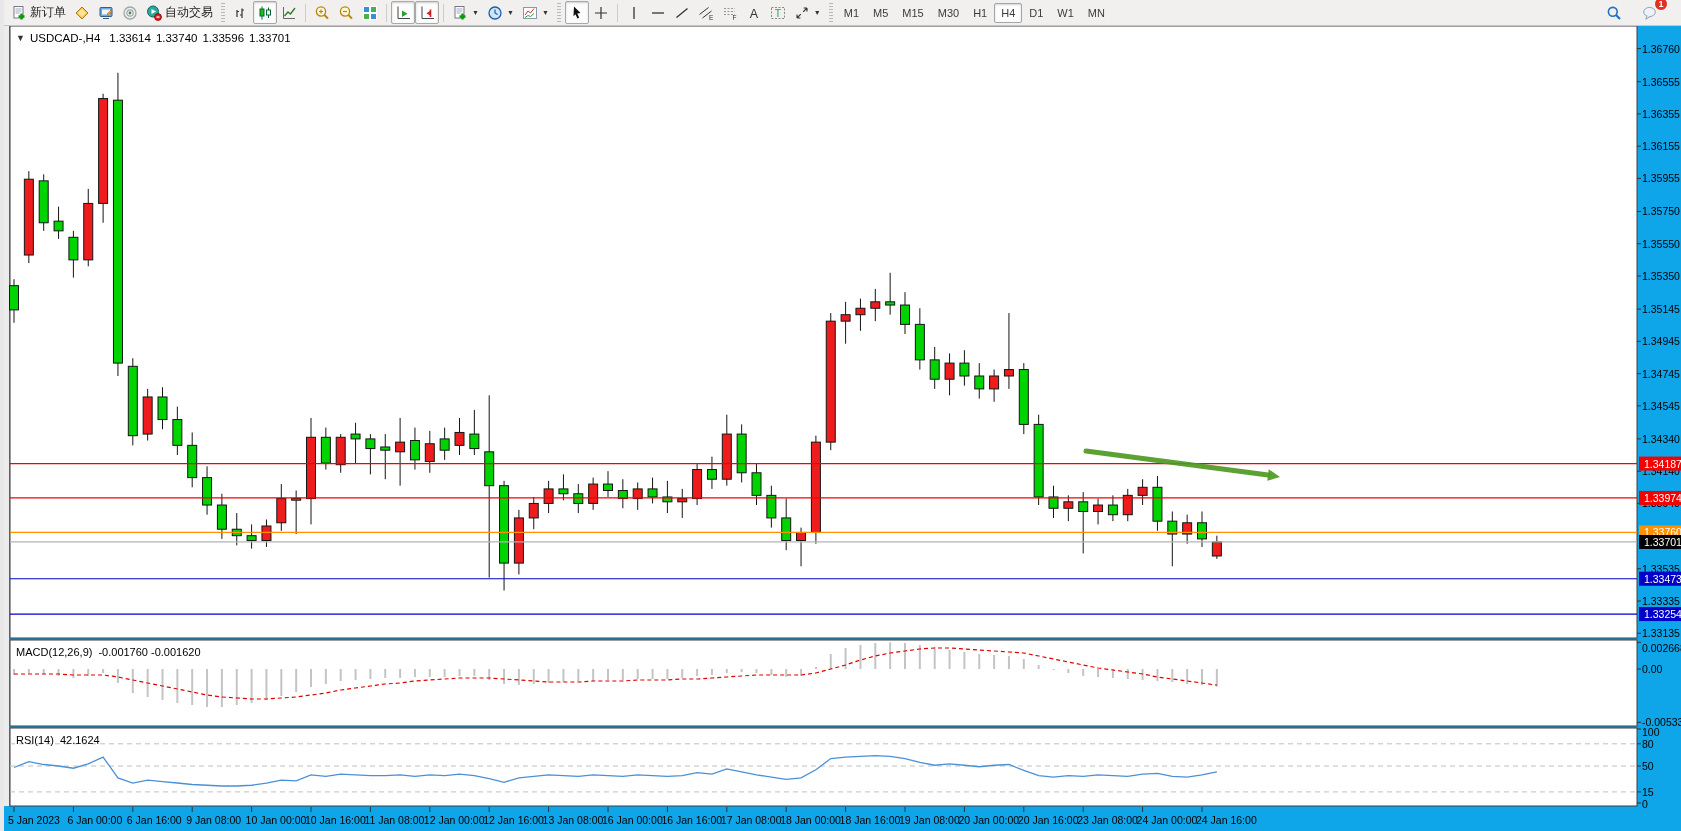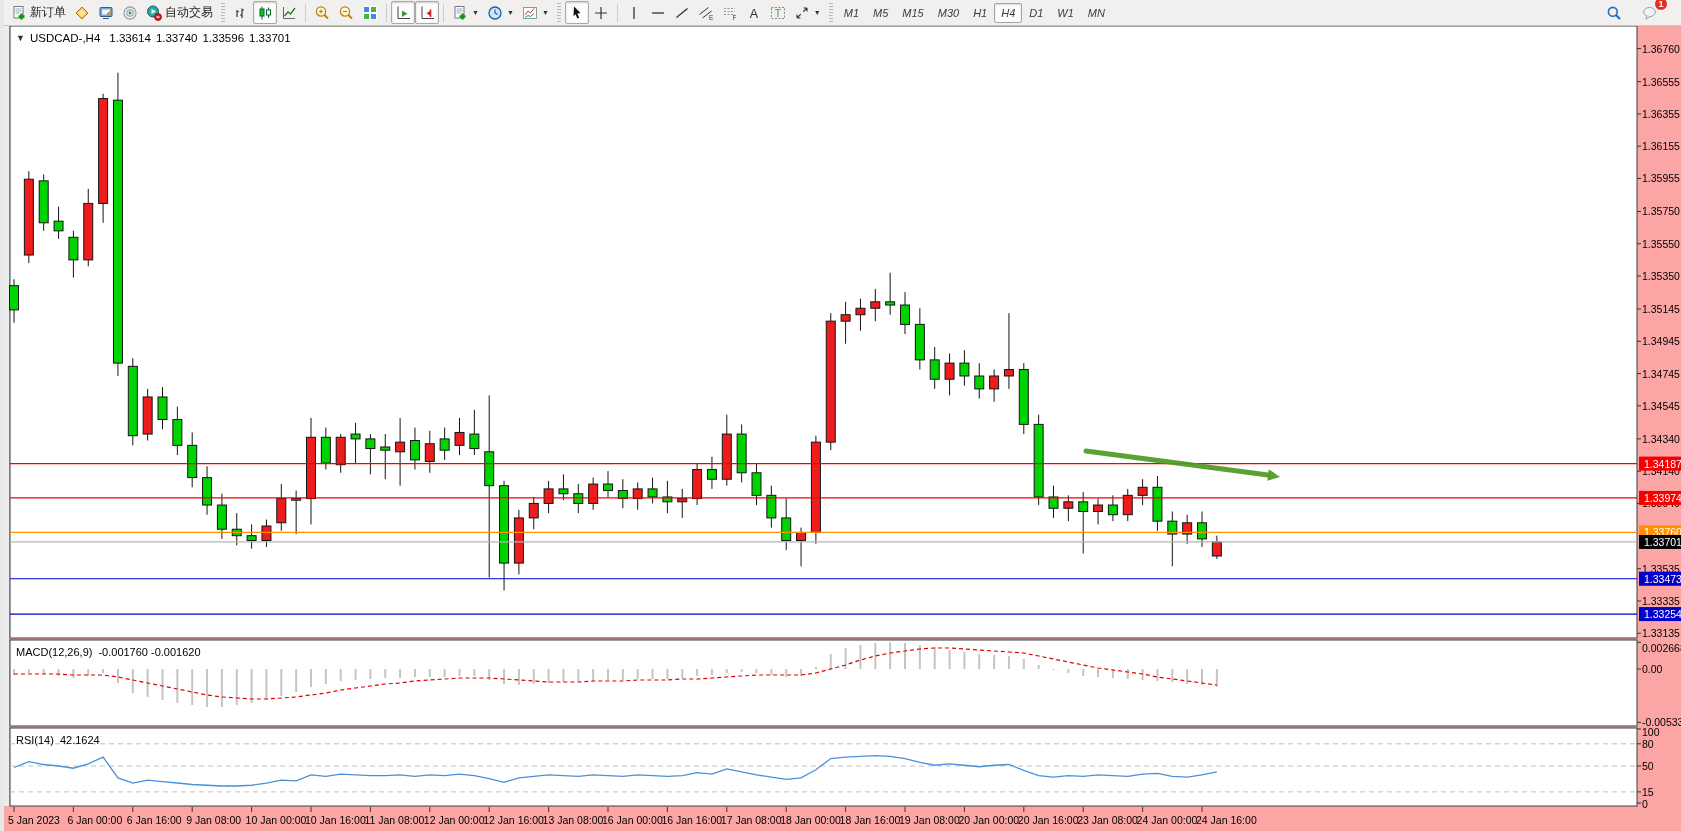--- a/index.html
+++ b/index.html
@@ -1,24 +1,24 @@
 <!DOCTYPE html>
 <html><head>
 <meta charset="utf-8">
 <style>
   html,body{margin:0;padding:0;background:#ffffff;font-family:"Liberation Sans",sans-serif;}
-  .stage{position:relative;width:1681px;height:831px;background:#fca5a5;overflow:hidden;border-left:4px solid #e8e8e8;box-sizing:border-box;}
+  .stage{position:relative;width:1681px;height:831px;background:#0ea5e9;overflow:hidden;border-left:4px solid #e8e8e8;box-sizing:border-box;}
   .toolbar{height:25px;background:linear-gradient(#f7f6f5,#eceaе8),#f1f0ee;background-color:#f1f0ee;border-bottom:1px solid #c6c6c6;display:flex;align-items:center;padding:0 3px;position:relative;z-index:3;}
   .tb-btn{height:21px;display:inline-flex;align-items:center;gap:3px;padding:0 3px;border:1px solid transparent;border-radius:2px;color:#222;cursor:default;}
   .tb-btn.pressed{border-color:#a9a9a9;background:#fcfcfc;box-shadow:inset 0 1px 2px rgba(0,0,0,.18);}
   .tb-label{font-size:12px;white-space:nowrap;}
   .caret{font-size:7px;color:#333;margin-left:1px;}
   .grip{width:4px;height:19px;margin:0 4px;background:repeating-linear-gradient(to bottom,#b9b9b9 0 1px,transparent 1px 3px);}
   .sep{width:1px;height:18px;background:#cccccc;margin:0 4px;}
-  .tf-btn{font-size:11px;color:#3c3c3c;padding:3px 6px;border:1px solid transparent;border-radius:2px;font-style:italic;}
+  .tf-btn{font-size:11px;color:#3c3c3c;padding:3px 6px;border:1px solid transparent;border-radius:2px;}
   .tf-btn.active{border-color:#a5a5a5;background:#fdfdfd;box-shadow:inset 0 1px 2px rgba(0,0,0,.16);}
   .toolbar-right{margin-left:auto;display:flex;align-items:center;gap:12px;padding-right:16px;}
   .icon-wrap{position:relative;display:inline-flex;}
   .badge{position:absolute;top:-5px;right:-7px;background:#e03020;color:#fff;border:1px solid #fff;border-radius:50%;min-width:12px;height:12px;font-size:9px;font-weight:bold;display:flex;align-items:center;justify-content:center;}
   svg text{font-family:"Liberation Sans",sans-serif;}
   #chart{position:absolute;left:0;top:25px;}
 </style>
 </head>
 <body>
 

